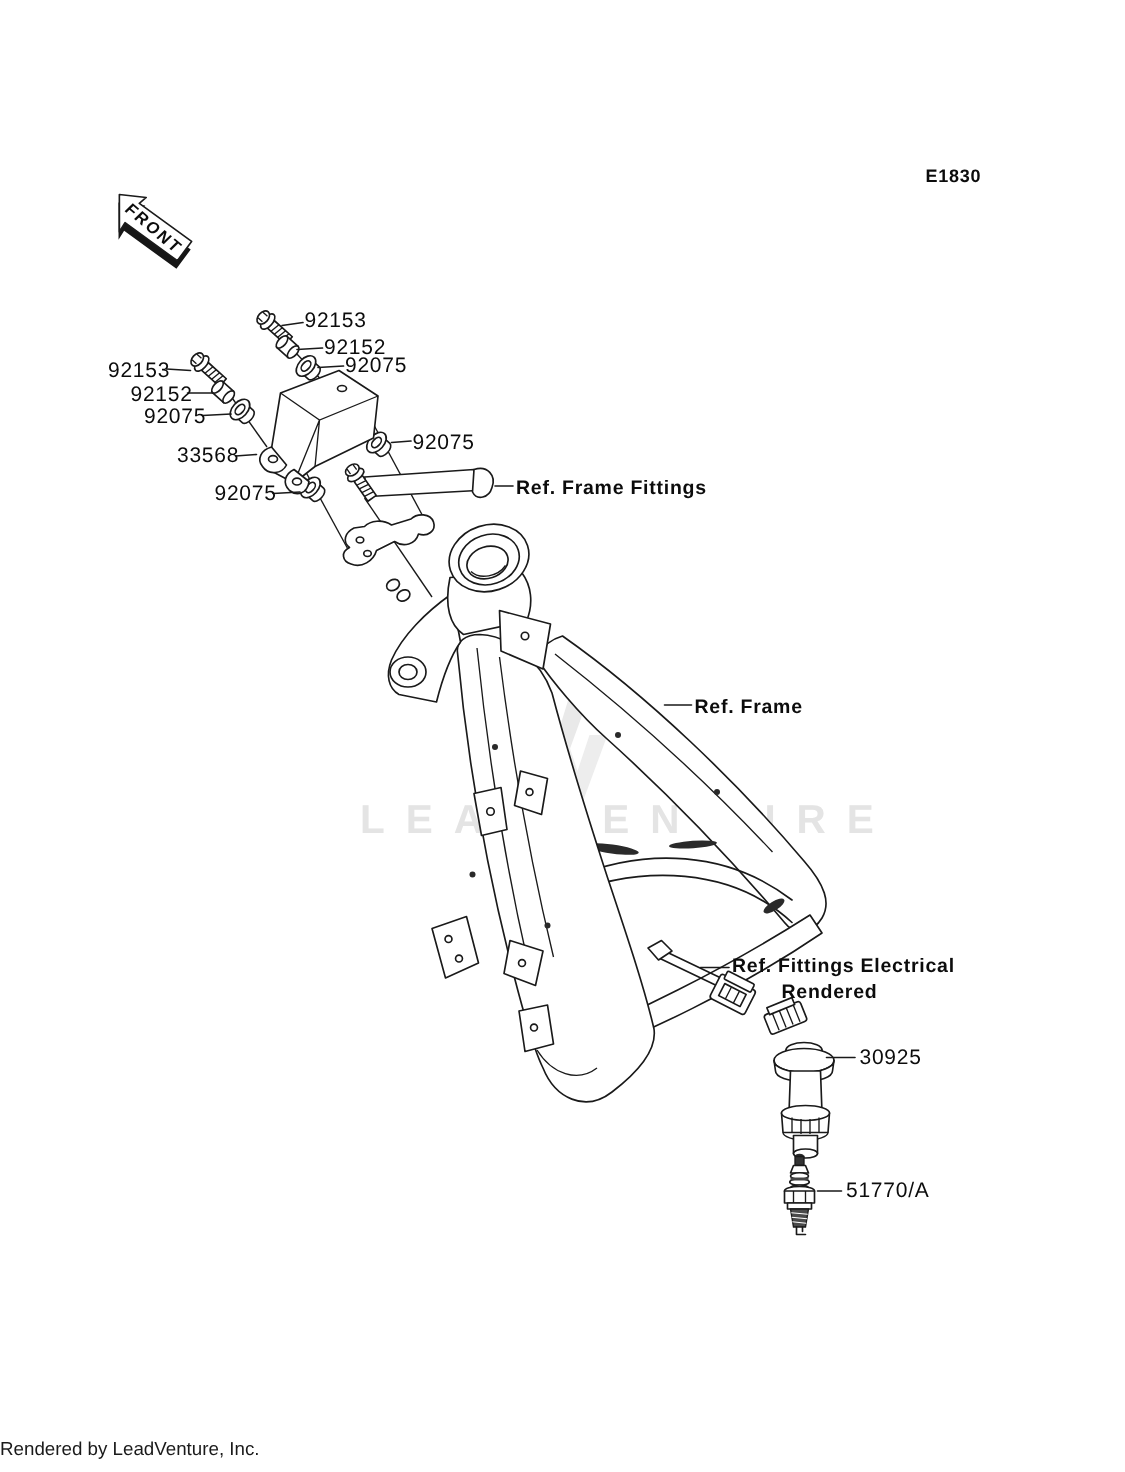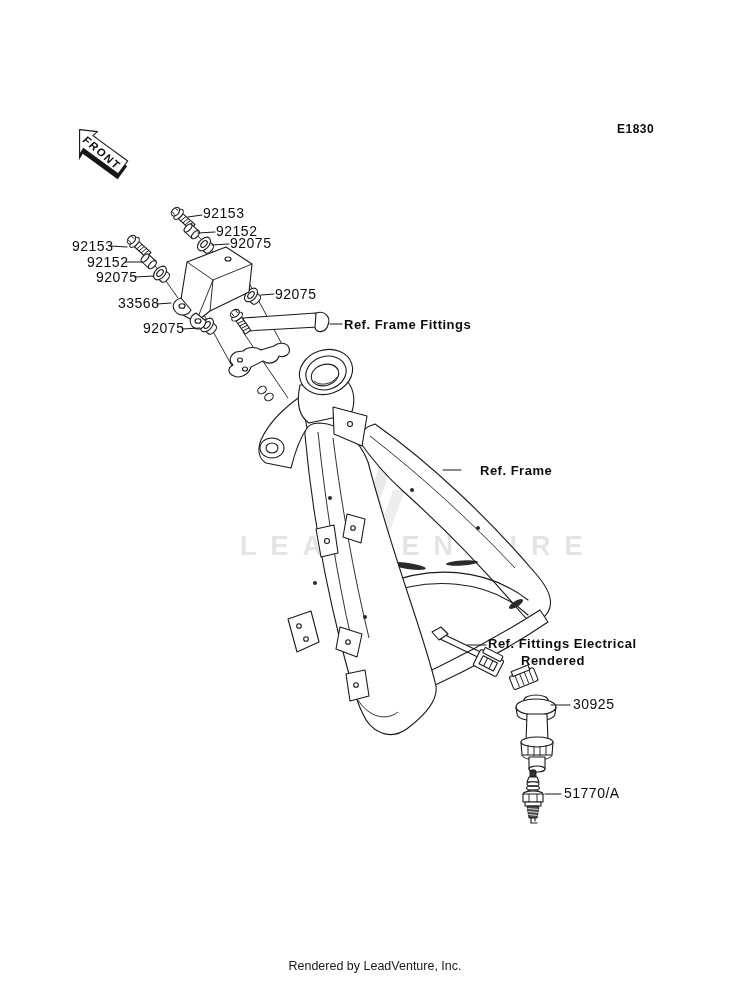--- a/index.html
+++ b/index.html
@@ -6,26 +6,26 @@
   .stage{position:relative;width:750px;height:981px;background:#ffffff;overflow:hidden;
          font-family:"Liberation Sans",sans-serif;}
   .wm-text{position:absolute;left:240px;top:531px;font-size:27px;font-weight:bold;
            letter-spacing:14px;color:#e4e4e4;white-space:nowrap;z-index:0;
            font-family:"Liberation Sans",sans-serif;}
   svg.art{position:absolute;left:0;top:0;z-index:1;}
   .pn{position:absolute;font-size:14px;font-weight:normal;letter-spacing:0.5px;color:#0c0c0c;
       white-space:nowrap;z-index:2;line-height:13px;}
   .ref{position:absolute;font-size:13px;font-weight:bold;letter-spacing:0.5px;color:#0c0c0c;
        white-space:nowrap;z-index:2;line-height:13px;}
-  .code{position:absolute;left:617px;top:122px;font-size:12px;font-weight:bold;
+  .code{position:absolute;left:617px;top:110px;font-size:12px;font-weight:bold;
         letter-spacing:0.5px;color:#0c0c0c;z-index:2;}
   .front-txt{position:absolute;left:89px;top:134px;font-size:11px;font-weight:bold;
              letter-spacing:1.5px;color:#0c0c0c;transform:rotate(40deg) skewX(-6deg);
              transform-origin:0 0;z-index:3;white-space:nowrap;}
-  .footer{position:absolute;left:0;top:959px;width:750px;text-align:center;font-size:12.5px;
+  .footer{position:absolute;left:0;top:959px;width:750px;font-size:12.5px;
           color:#1a1a1a;z-index:2;}
   .ln{stroke:#1a1a1a;stroke-width:1.1;fill:none;stroke-linecap:round;stroke-linejoin:round;}
   .w{stroke:#1a1a1a;stroke-width:1.1;fill:#ffffff;stroke-linejoin:round;}
   .dk{fill:#2a2a2a;stroke:none;}
   .thin{stroke:#1a1a1a;stroke-width:0.9;fill:none;}
 </style>
 </head>
 <body>
 
 <div class="stage">
@@ -236,21 +236,21 @@
   <div class="pn" style="left:216px;top:225px">92152</div>
   <div class="pn" style="left:230px;top:237px">92075</div>
   <div class="pn" style="left:72px;top:240px">92153</div>
   <div class="pn" style="left:87px;top:256px">92152</div>
   <div class="pn" style="left:96px;top:271px">92075</div>
   <div class="pn" style="left:118px;top:297px">33568</div>
   <div class="pn" style="left:275px;top:288px">92075</div>
   <div class="pn" style="left:143px;top:322px">92075</div>
 
   <div class="ref" style="left:344px;top:318px">Ref. Frame Fittings</div>
-  <div class="ref" style="left:480px;top:464px">Ref. Frame</div>
+  <div class="ref" style="left:463px;top:464px">Ref. Frame</div>
   <div class="ref" style="left:488px;top:637px">Ref. Fittings Electrical</div>
   <div class="ref" style="left:521px;top:654px">Rendered</div>
 
   <div class="pn" style="left:573px;top:698px">30925</div>
   <div class="pn" style="left:564px;top:787px">51770/A</div>
 
   <div class="footer">Rendered by LeadVenture, Inc.</div>
 </div>
 
 </body></html>

